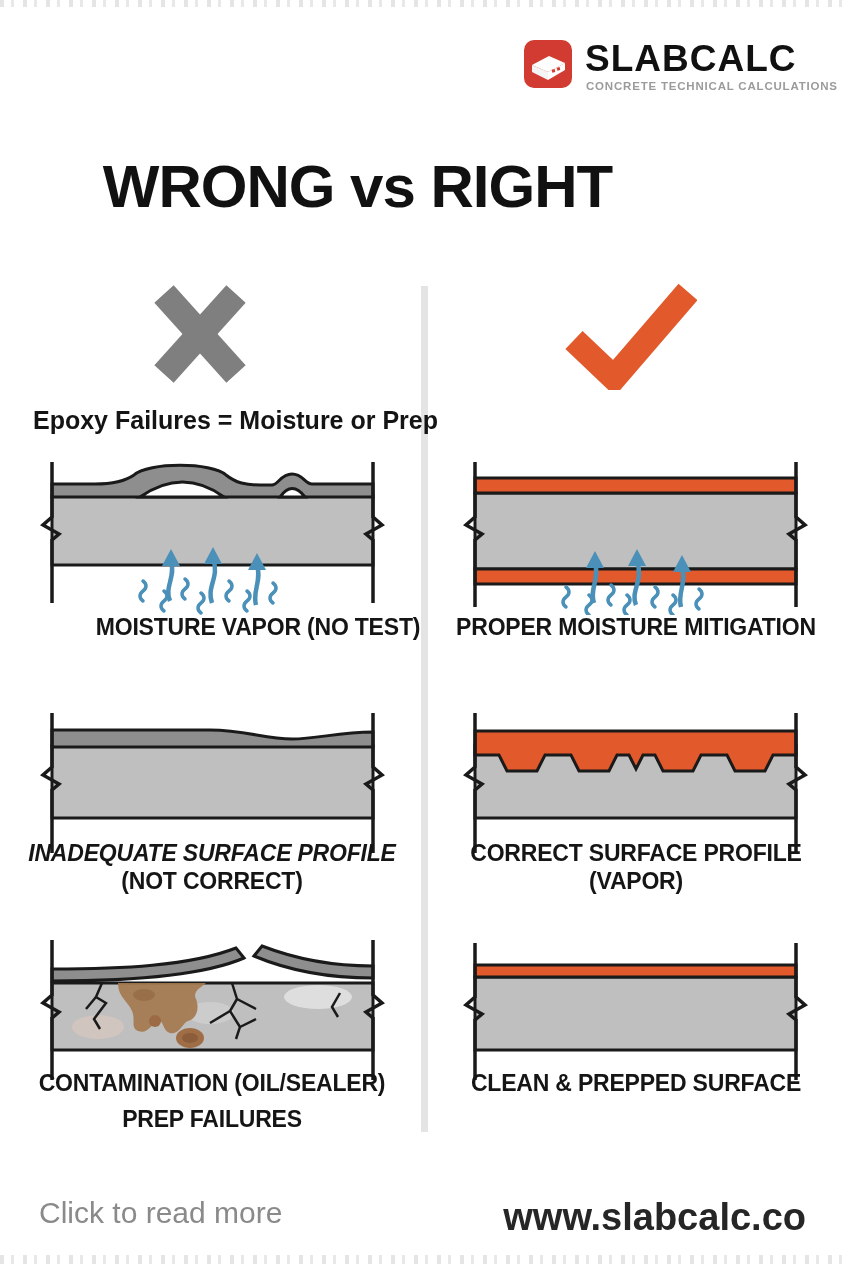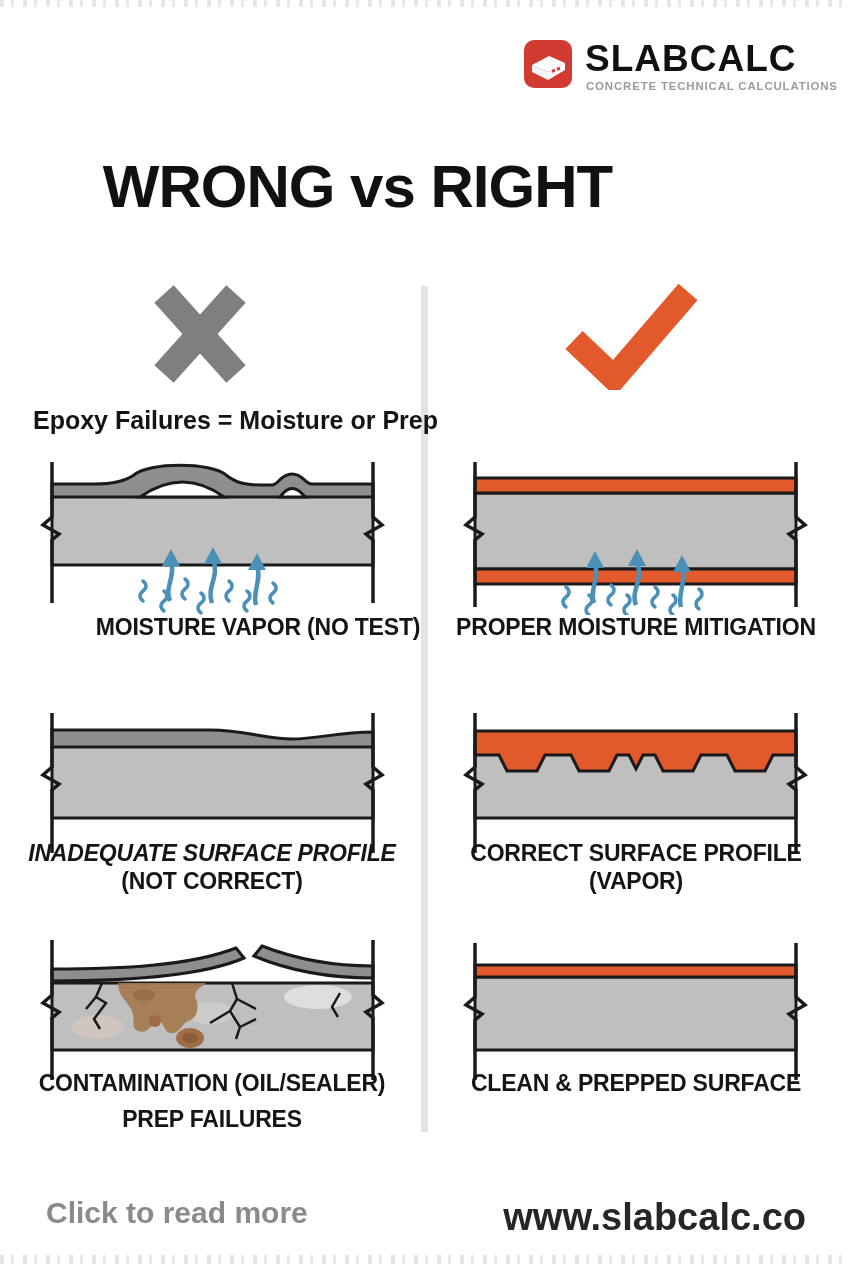--- a/index.html
+++ b/index.html
@@ -13,21 +13,21 @@
   
   .title{position:absolute;left:11px;top:152px;width:693px;text-align:center;
          font-size:60px;font-weight:800;letter-spacing:-1px;color:#111;}
   
   .divider{position:absolute;left:421px;top:286px;width:7px;height:846px;background:#e4e4e4;}
   
   .col-heading{position:absolute;left:33px;top:406px;font-size:25px;font-weight:700;color:#141414;}
   
   .dlabel{position:absolute;width:424px;text-align:center;font-weight:700;font-size:23px;
           color:#151515;letter-spacing:-.2px;}
-  .footer-left{position:absolute;left:46px;top:1196px;font-size:30px;color:#8a8a8a;font-weight:700;}
+  .footer-left{position:absolute;left:39px;top:1196px;font-size:30px;color:#8a8a8a;font-weight:400;}
   .footer-right{position:absolute;right:42px;top:1196px;font-size:38px;color:#262626;font-weight:700;}
   .edge-noise{position:absolute;left:0;width:848px;opacity:.22;
       background:repeating-linear-gradient(90deg,#888 0 4px,transparent 4px 11px,#999 11px 14px,transparent 14px 23px);}
   svg{display:block;}
 </style>
 </head>
 <body>
 
 <div class="page">
 

